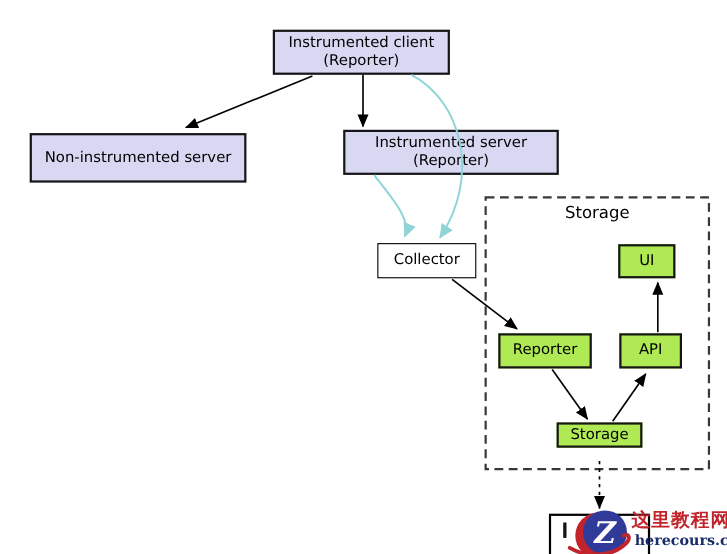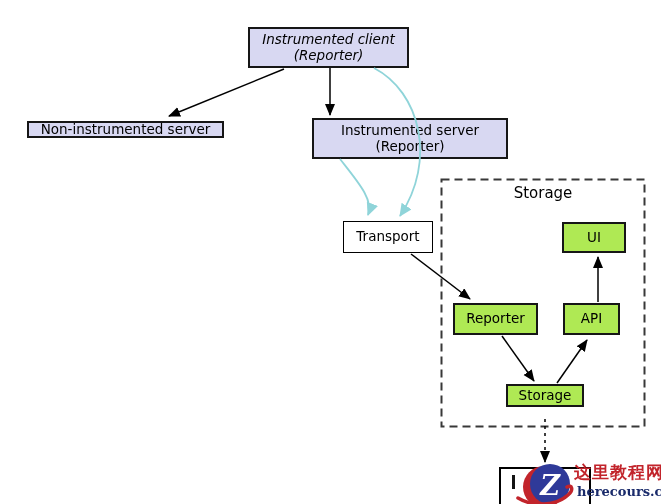--- a/index.html
+++ b/index.html
@@ -9,25 +9,25 @@
   }
   .node{
     position:absolute;display:flex;align-items:center;justify-content:center;
     text-align:center;font-size:13.5px;line-height:1.18;white-space:pre-line;
     box-sizing:border-box;z-index:1;
   }
   .lavender{background:#D8D8F2;border:2px solid #161616;}
   .green{background:#AFE954;border:2px solid #161616;}
   .white-node{background:#ffffff;border:1px solid #000;}
 
-  .n-client{left:248px;top:27px;width:161px;height:41px;font-style:italic;}
-  .n-noninstr{left:27px;top:121px;width:197px;height:17px;}
+  .n-client{left:248px;top:27px;width:161px;height:41px;}
+  .n-noninstr{left:27px;top:121px;width:197px;height:45px;}
   .n-server{left:264px;top:118px;width:196px;height:41px;margin-left:48px;}
   .n-transport{left:343px;top:221px;width:90px;height:32px;}
-  .n-ui{left:562px;top:222px;width:64px;height:31px;}
+  .n-ui{left:562px;top:222px;width:52px;height:31px;}
   .n-collector{left:453px;top:303px;width:85px;height:32px;}
   .n-api{left:563px;top:303px;width:57px;height:32px;}
   .n-storage{left:506px;top:384px;width:78px;height:23px;}
 
   .zipkin-label{
     position:absolute;left:441px;top:184px;width:204px;text-align:center;
     font-size:15px;z-index:1;
   }
   .arrows{position:absolute;left:0;top:0;width:661px;height:504px;z-index:5;pointer-events:none;}
 
@@ -51,21 +51,21 @@
 </head>
 <body>
 
 <div class="canvas">
 
   <div class="node lavender n-client">Instrumented client
 (Reporter)</div>
   <div class="node lavender n-noninstr">Non-instrumented server</div>
   <div class="node lavender n-server">Instrumented server
 (Reporter)</div>
-  <div class="node white-node n-transport">Transport</div>
+  <div class="node white-node n-transport">Collector</div>
   <div class="node green n-ui">UI</div>
   <div class="node green n-collector">Reporter</div>
   <div class="node green n-api">API</div>
   <div class="node green n-storage">Storage</div>
 
   <div class="zipkin-label">Storage</div>
 
   <div class="partial-box">
     <div class="letter-fragment"></div>
   </div>

